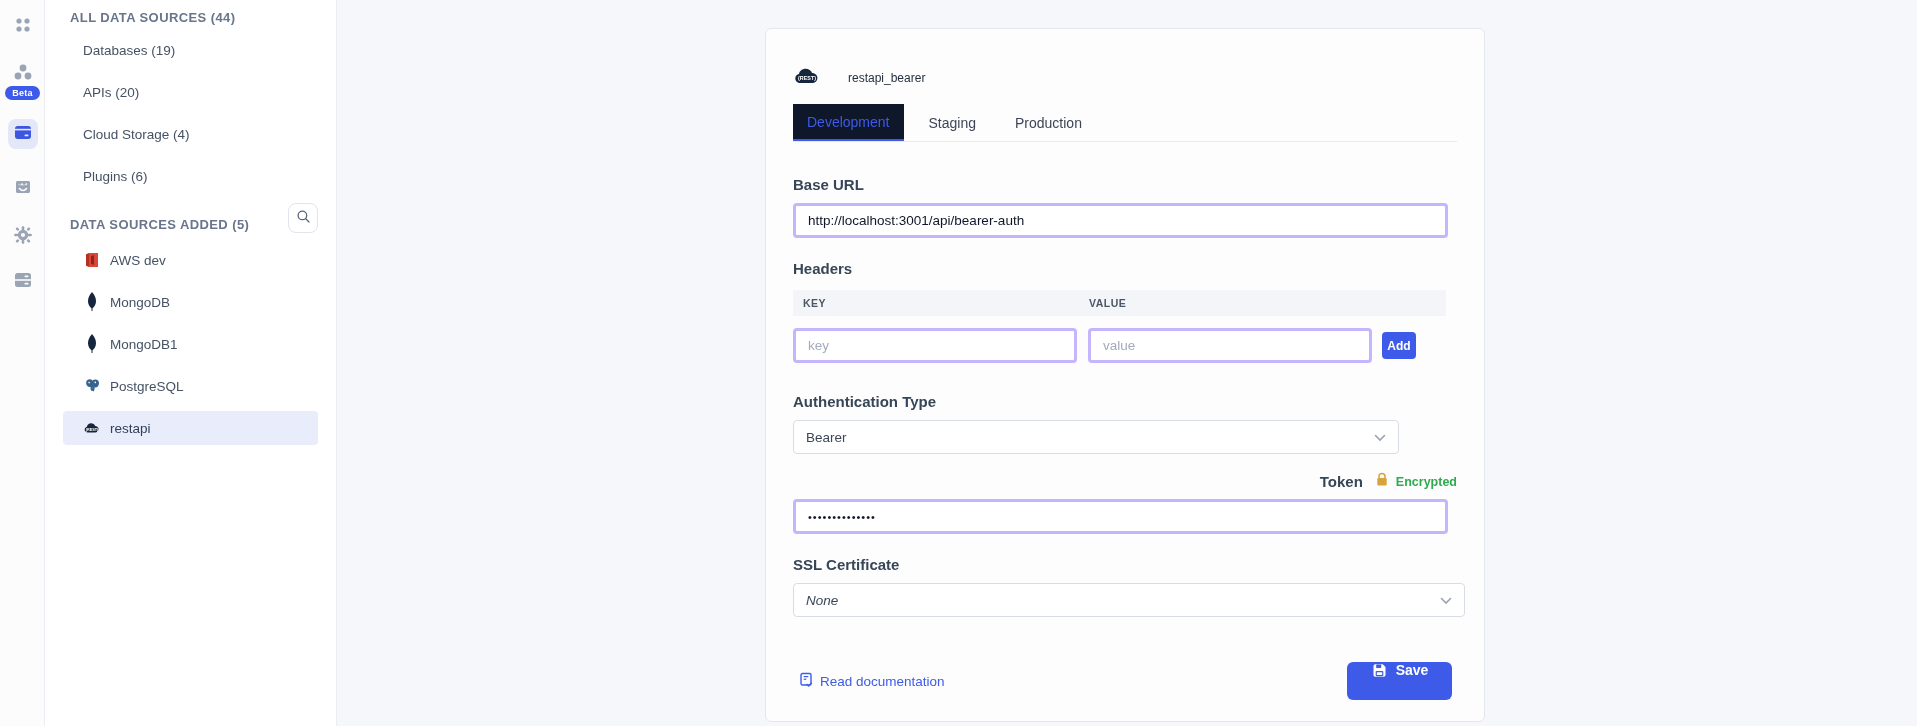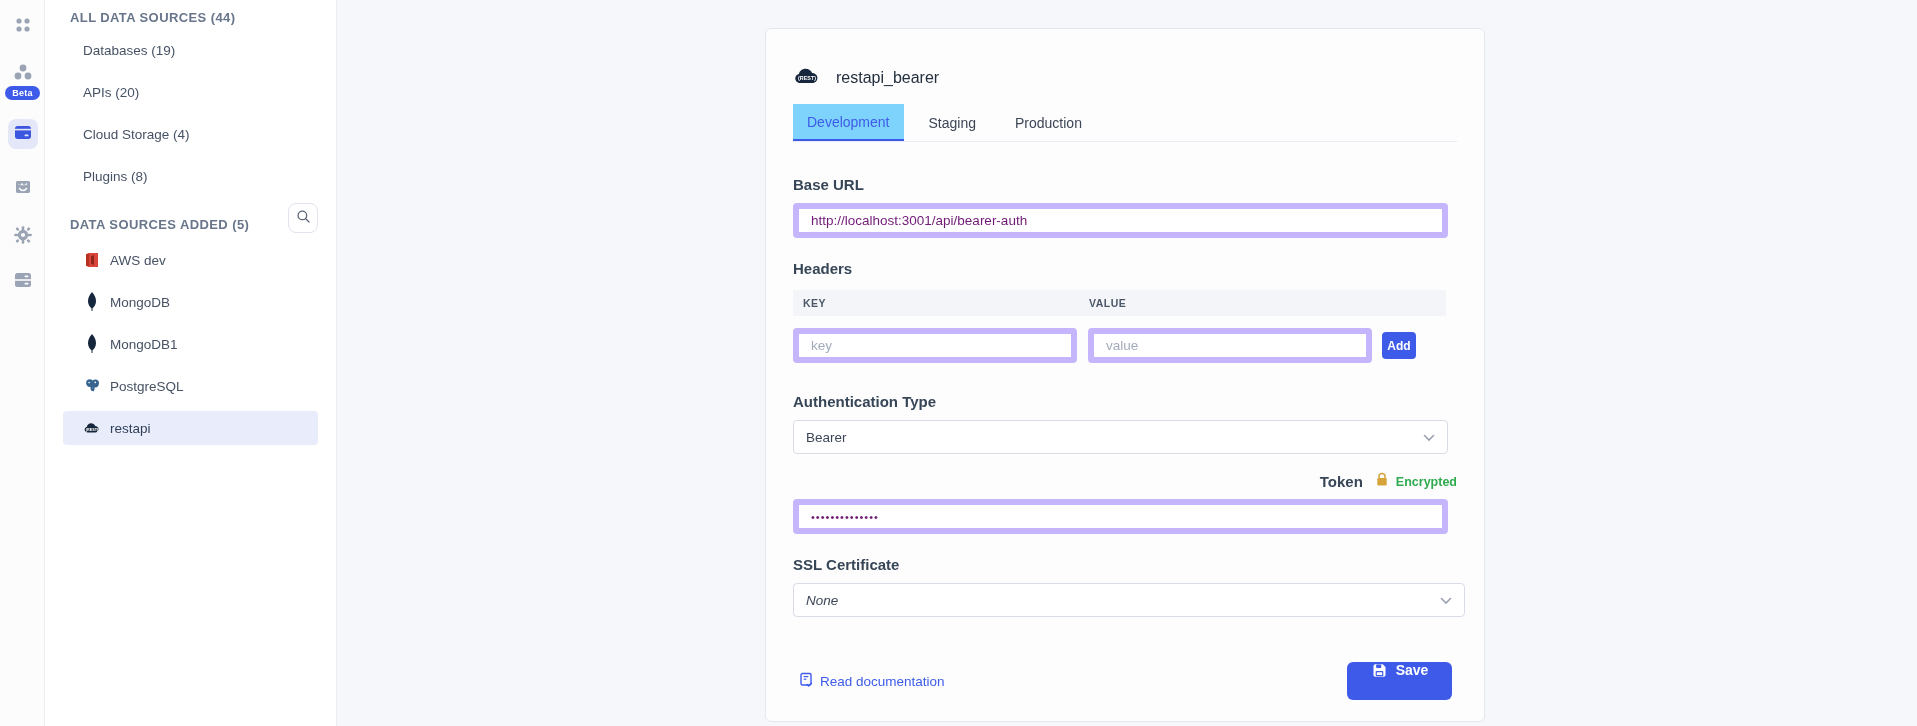--- a/index.html
+++ b/index.html
@@ -53,54 +53,54 @@
     display:flex; align-items:center; justify-content:center; cursor:pointer;
   }
 
   
   .card {
     position:absolute; left:765px; top:28px; width:720px; height:694px;
     background:#fdfdfe; border:1px solid #e4e7ee; border-radius:6px;
   }
   .card-inner { padding:0 27px; }
   .ds-header { display:flex; align-items:center; margin-top:36px; height:26px; }
-  .ds-title { font-size:16px; color:#24303f; margin-left:15px; }
+  .ds-title { font-size:12px; color:#24303f; margin-left:27px; }
 
   .tabs { display:flex; margin-top:13px; border-bottom:1px solid #e8eaf1; }
   .tab {
     height:37px; padding:0 14px; display:flex; align-items:center;
     font-size:14px; color:#3d4657; cursor:pointer; margin-right:11px;
   }
   .tab.active {
-    color:#3d5be8; background:#7dd3fc; border-bottom:2px solid #3d5be8;
+    color:#3d5be8; background:#0f172a; border-bottom:2px solid #3d5be8;
   }
 
   .field-label { font-size:15px; font-weight:bold; color:#374657; }
   .text-input {
-    width:655px; height:35px; border:6px solid #c4b5fd; border-radius:4px;
-    padding:0 12px; font-size:13.5px; color:#701a75; background:#fff;
+    width:655px; height:35px; border:3px solid #c4b5fd; border-radius:4px;
+    padding:0 12px; font-size:13.5px; color:#0f172a; background:#fff;
     font-family:"Liberation Sans", sans-serif; outline:none;
   }
   .text-input::placeholder { color:#a3abba; }
 
   .kv-head {
     width:653px; height:26px; background:#f3f5f9; display:flex; align-items:center;
     margin-top:13px; font-size:10.5px; font-weight:bold; color:#4b5768; letter-spacing:.5px;
   }
   .kv-head .kv-key { padding-left:10px; width:296px; }
   .kv-row { display:flex; align-items:center; margin-top:12px; }
   .kv-input { width:284px; height:35px; }
   .add-btn {
     margin-left:10px; width:34px; height:27px; background:#3d5be8; color:#fff;
     border:none; border-radius:4px; font-size:12px; font-weight:bold; cursor:pointer;
     font-family:"Liberation Sans", sans-serif;
   }
 
   .select {
-    width:655px; height:34px; border:1px solid #d8dce5; border-radius:4px;
+    width:606px; height:34px; border:1px solid #d8dce5; border-radius:4px;
     background:#fff; display:flex; align-items:center; justify-content:space-between;
     padding:0 12px; font-size:13.5px; color:#3b4657; cursor:pointer;
   }
   .select.wide { width:672px;font-style:italic; }
 
   .token-row { display:flex; align-items:center; margin-top:18px;justify-content:flex-end; }
   .encrypted { font-size:12.5px; font-weight:bold; color:#2fab4f; margin-left:7px; }
 
   .footer {
     display:flex; align-items:center; justify-content:space-between;
@@ -211,21 +211,21 @@
   <div class="side-row">
     <span>Databases (19)</span>
   </div>
   <div class="side-row">
     <span>APIs (20)</span>
   </div>
   <div class="side-row">
     <span>Cloud Storage (4)</span>
   </div>
   <div class="side-row">
-    <span>Plugins (8)</span>
+    <span>Plugins (6)</span>
   </div>
 
   <div class="added-head">
     <div class="sec-label">DATA SOURCES ADDED (5)</div>
     <div class="search-btn">
       <span>
         <svg width="15" height="15" viewBox="0 0 15 15">
           <circle cx="6.4" cy="6.4" r="4.3" fill="none" stroke="#5b6675" stroke-width="1.3"></circle>
           <line x1="9.7" y1="9.7" x2="13" y2="13" stroke="#5b6675" stroke-width="1.3" stroke-linecap="round"></line>
         </svg>

